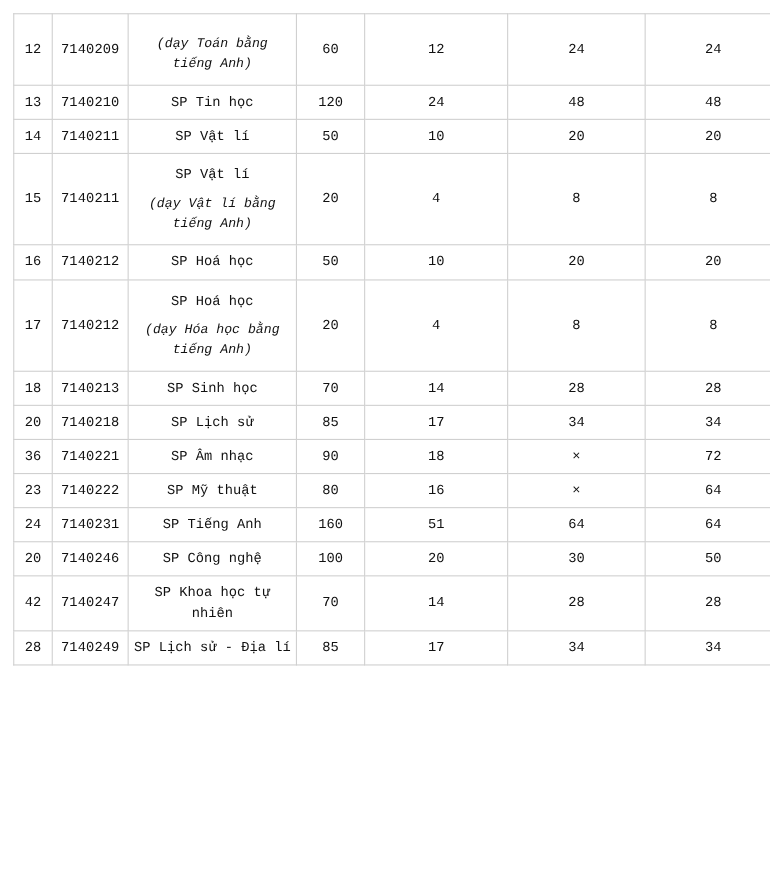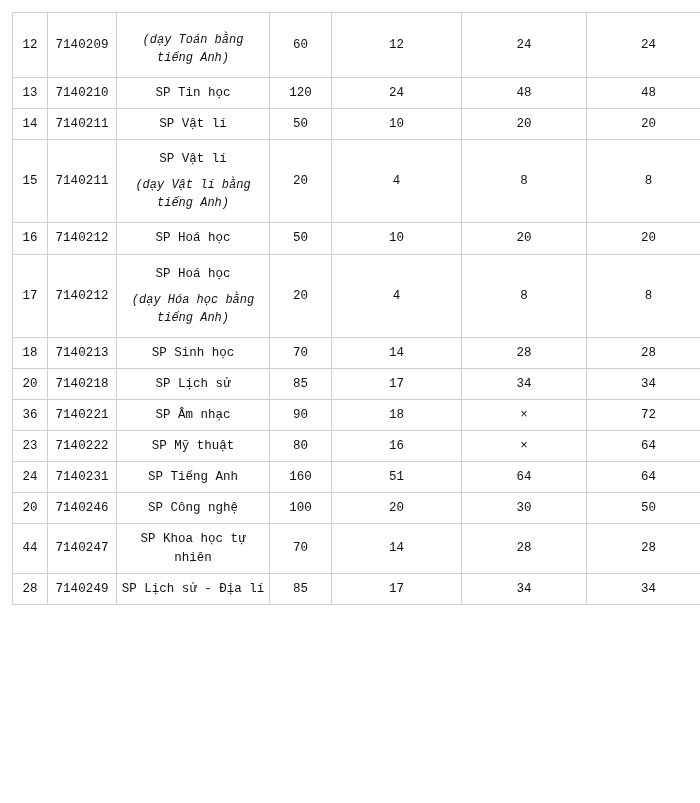--- a/index.html
+++ b/index.html
@@ -209,21 +209,21 @@
           <td class="cell-code">7140246</td>
           <td class="cell-name">
             <span class="main-name">SP Công nghệ</span>
           </td>
           <td class="cell-num">100</td>
           <td class="cell-num">20</td>
           <td class="cell-num">30</td>
           <td class="cell-num">50</td>
         </tr>
         <tr>
-          <td class="cell-stt">44</td>
+          <td class="cell-stt">42</td>
           <td class="cell-code">7140247</td>
           <td class="cell-name">
             <span class="main-name">SP Khoa học tự nhiên</span>
           </td>
           <td class="cell-num">70</td>
           <td class="cell-num">14</td>
           <td class="cell-num">28</td>
           <td class="cell-num">28</td>
         </tr>
         <tr>

